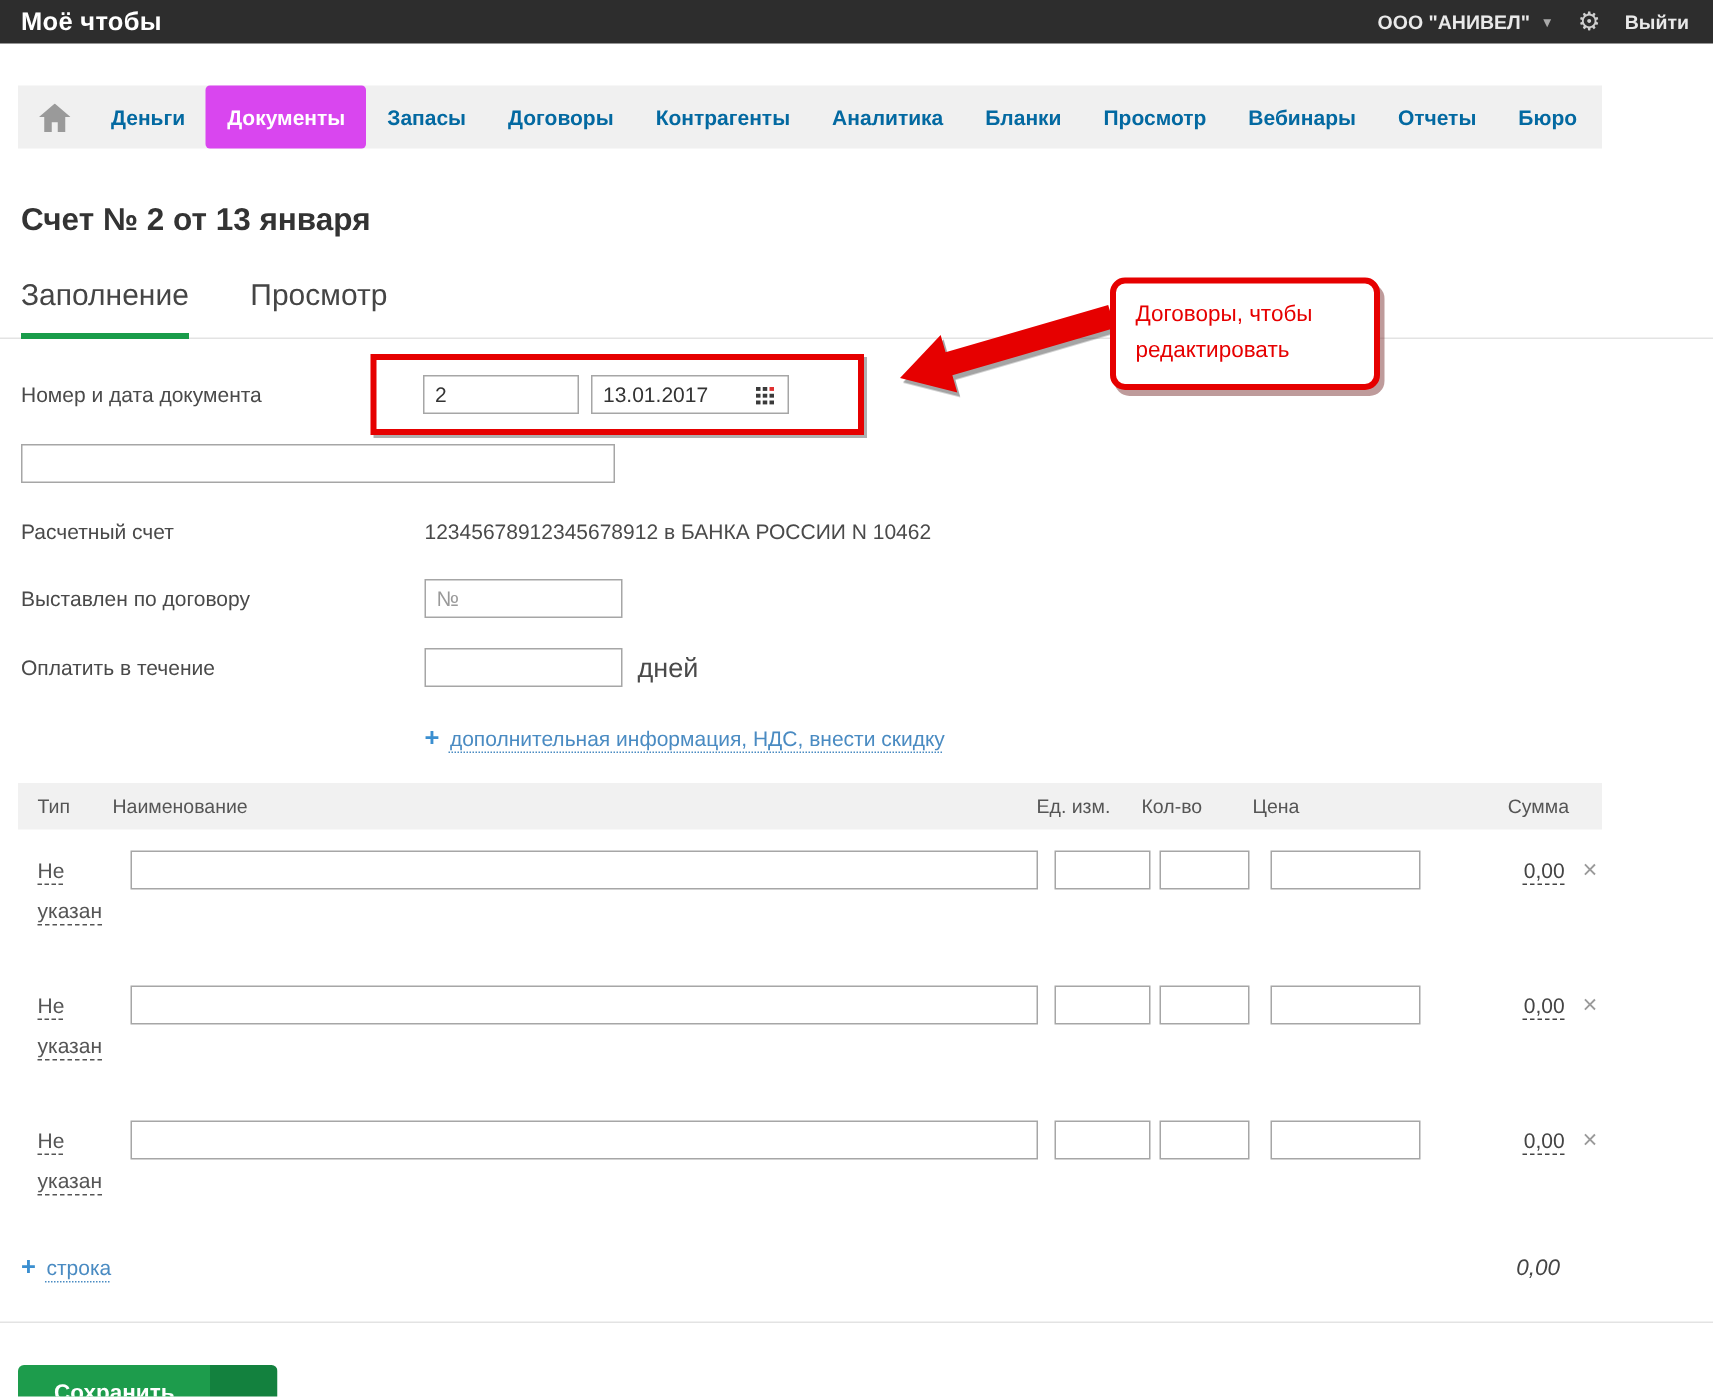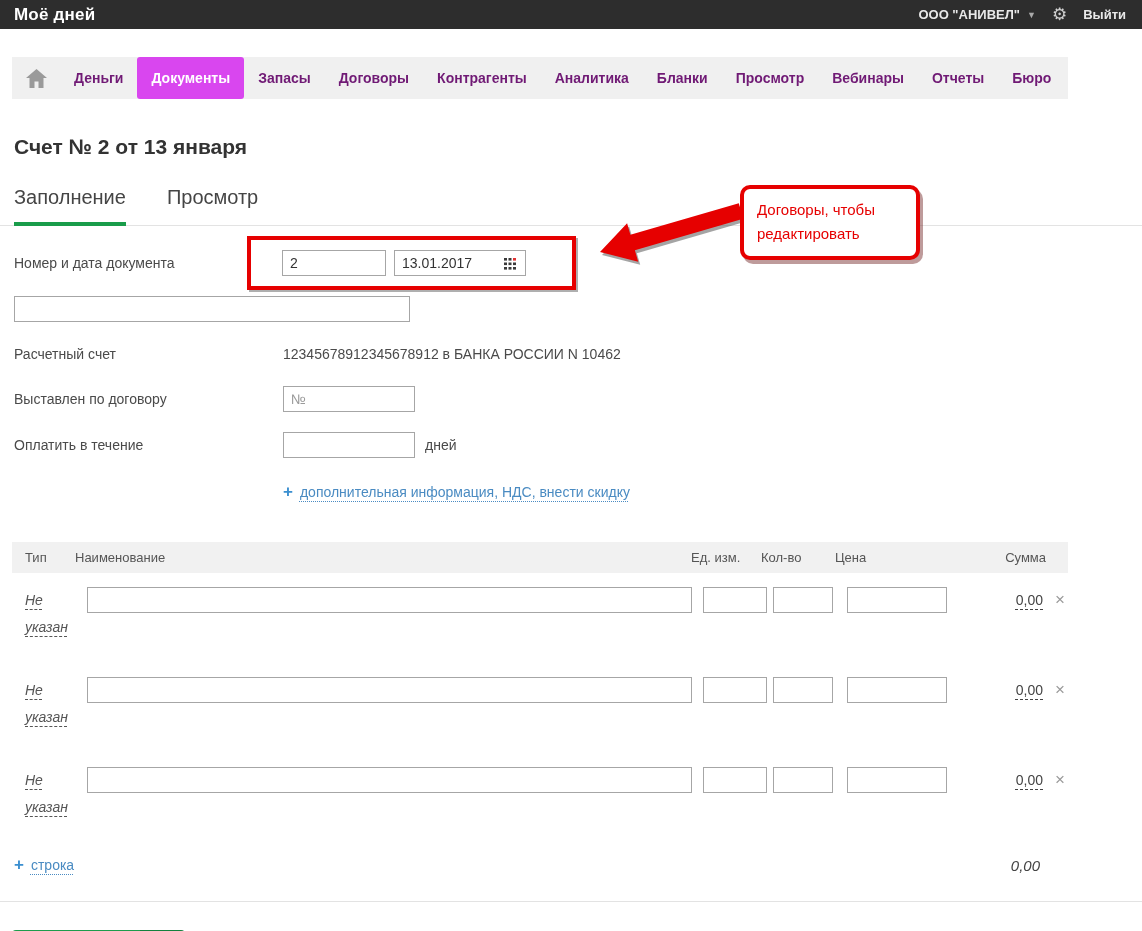--- a/index.html
+++ b/index.html
@@ -22,21 +22,21 @@
   .logout { color:#e9e9e9; font-weight:bold; font-size:13px; cursor:pointer; }
 
   
   .navbar {
     margin:28px 12px 0 12px; width:1056px; background:#f0f0f0; height:42px;
     display:flex; align-items:center; padding-left:13px;
   }
   .nav-home { width:22px; height:42px; display:flex; align-items:center; justify-content:center; margin-right:13px; cursor:pointer; }
   .nav-item {
     padding:0 14px; height:42px; line-height:42px; font-weight:bold; font-size:14px;
-    color:#701a75; cursor:pointer; white-space:nowrap;
+    color:#0369a1; cursor:pointer; white-space:nowrap;
   }
   .nav-item.active { background:#d946ef; color:#fff; border-radius:3px; }
 
   
   .page-title { margin:36px 0 0 14px; font-size:21px; font-weight:bold; color:#333; }
   .tabs-wrap { margin-top:27px; border-bottom:1px solid #e3e3e3; padding-left:14px; }
   .tabs { display:flex; gap:41px; }
   .tab { font-size:20px; color:#454545; padding-bottom:13px; cursor:pointer; }
   .tab.active { border-bottom:4px solid #199c4a; margin-bottom:-1px; }
 
@@ -54,56 +54,56 @@
     padding:10px 46px 10px 31px; margin-left:-36px;
     box-shadow:2px 2px 0 rgba(110,110,110,.55);
   }
   .inp-num { width:104px; }
   .date-wrap { position:relative; }
   .inp-date { width:132px; padding-right:28px; }
   .date-icon { position:absolute; right:9px; top:8px; width:13px; height:12px; cursor:pointer; }
   .inp-client { width:396px; }
   .inp-small { width:132px; }
   .static-val { font-size:14px; color:#4a4a4a; }
-  .suffix { margin-left:10px; font-size:14px; color:#4a4a4a; }
+  .suffix { margin-left:10px; font-size:18px; color:#4a4a4a; }
   .extra-row { margin-bottom:0; }
   .plus { color:#3b8fd0; font-weight:bold; font-size:17px; margin-right:7px; }
   .dlink {
     color:#4a8bc2; font-size:14px; cursor:pointer;
     text-decoration:underline; text-decoration-style:dotted; text-underline-offset:4px; text-decoration-thickness:1px;
   }
 
   
   .tooltip {
     position:absolute; left:740px; top:185px; width:180px; background:#fff;
     border:4px solid #e60000; border-radius:10px; padding:9px 12px 10px 13px;
     color:#e60000; font-size:15px; line-height:1.6; z-index:20;
     box-shadow:3px 4px 0 rgba(125,55,55,.5);
   }
   .arrow-svg { position:absolute; left:596px; top:196px; z-index:19;
     filter:drop-shadow(2px 3px 0 rgba(90,90,90,.55)); }
 
   
-  .itable { margin:40px 12px 0 12px; width:1056px; }
+  .itable { margin:20px 12px 0 12px; width:1056px; }
   .thead {
     display:flex; background:#f1f1f1; height:31px; align-items:center;
     font-size:13px; color:#555; padding-left:13px;
   }
   .col-type { width:50px; }
   .col-name { width:616px; }
   .col-unit { width:70px; }
   .col-qty  { width:74px; }
   .col-price{ width:150px; }
   .col-sum  { flex:1; text-align:right; padding-right:22px; }
   .trow { display:flex; align-items:flex-start; padding-left:13px; height:76px; margin-top:14px; }
   .type-link {
     display:inline-block; width:48px; font-size:14px; color:#555; line-height:1.9; cursor:pointer;
     text-decoration:underline; text-decoration-style:dashed; text-underline-offset:4px; text-decoration-thickness:1px;
   }
-  .trow .col-type { width:62px;font-style:italic; }
+  .trow .col-type { width:62px; }
   .inp-name { width:605px; }
   .inp-unit { width:64px; }
   .inp-qty  { width:60px; }
   .inp-price{ width:100px; }
   .row-sum-wrap { flex:1; display:flex; justify-content:flex-end; align-items:center; gap:12px; padding-right:3px; line-height:26px; }
   .row-sum {
     font-size:14px; color:#444; cursor:pointer;
     text-decoration:underline; text-decoration-style:dashed; text-underline-offset:4px; text-decoration-thickness:1px;
   }
   .del-x { color:#9a9a9a; font-size:17px; cursor:pointer; line-height:26px; }
@@ -117,21 +117,21 @@
   .save-main {
     background:#1d9c4c; color:#fff; font-weight:bold; font-size:15px;
     display:flex; align-items:center; padding:0 24px; border:none; cursor:pointer;
   }
   .save-drop { background:#13813e; width:45px; display:flex; align-items:center; justify-content:center; cursor:pointer; }
 </style>
 </head>
 <body>
 
 <div class="topbar">
-  <div class="logo">Моё дней</div>
+  <div class="logo">Моё чтобы</div>
   <div class="topbar-right">
     <div class="company">
       <span>ООО "АНИВЕЛ"</span>
       <span class="caret-down">▼</span>
     </div>
     <span class="gear">⚙</span>
     <span class="logout">Выйти</span>
   </div>
 </div>
 

